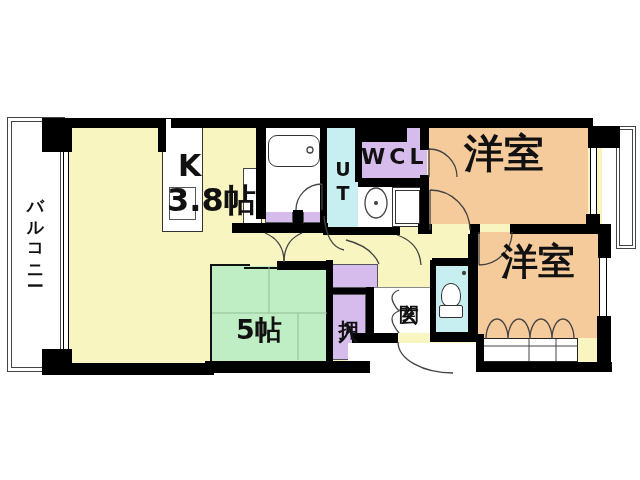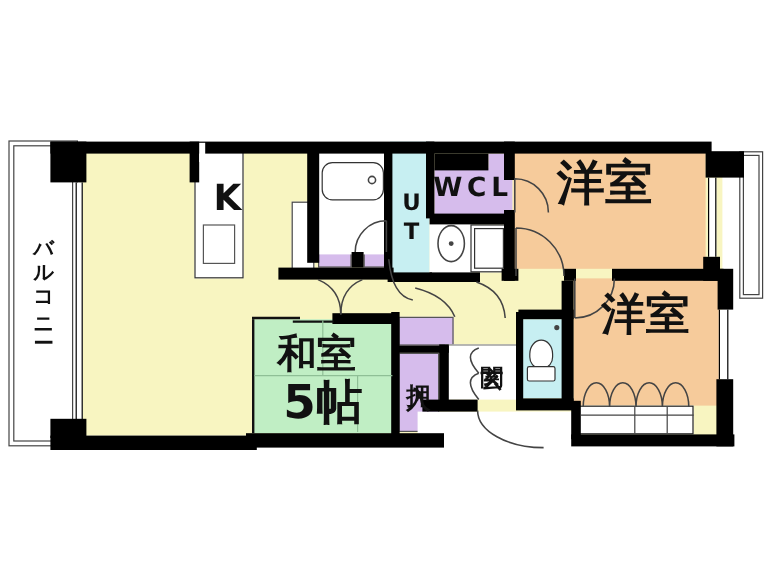--- a/index.html
+++ b/index.html
@@ -47,21 +47,21 @@
   #winL{left:63px;top:152px;width:6px;height:198px;}
   #win7{left:590px;top:148px;width:7px;height:66px;}
   #win6{left:599px;top:258px;width:8px;height:58px;}
   #slitTop{left:166px;top:119px;width:5px;height:16px;background:#fff;}
   
   #tLiving1{left:86px;top:238px;font-size:35px;}
   #tLiving2{left:84px;top:276px;font-size:35px;}
   #tK1{left:178px;top:150px;font-size:30px;}
   #tK2{left:167px;top:184px;font-size:32px;}
   #tWa1{left:231px;top:278px;font-size:33px;}
-  #tWa2{left:236px;top:316px;font-size:39px;}
+  #tWa2{left:236px;top:316px;font-size:27px;}
   #tW7a{left:464px;top:132px;font-size:40px;}
   #tW7b{left:469px;top:173px;font-size:40px;}
   #tW6a{left:501px;top:243px;font-size:37px;}
   #tW6b{left:505px;top:281px;font-size:37px;}
   #tWcl{left:361px;top:145px;font-size:22px;letter-spacing:4px;}
   #tUt{left:332px;top:158px;font-size:19px;letter-spacing:2px;}
   #tGenkan{left:399px;top:289px;font-size:19px;letter-spacing:1px;}
   #tOshi{left:338px;top:304px;font-size:20px;letter-spacing:1px;}
   #tBalc{left:26px;top:187px;font-size:17px;letter-spacing:3px;}
 </style>
@@ -184,21 +184,21 @@
       <circle cx="310" cy="150" r="3"></circle>
       <circle cx="464" cy="273" r="1.5" fill="#444"></circle>
     </g>
 
     <g stroke="#8fbf96" stroke-width="1" fill="none">
       <path d="M212,313 L327,313 M269,267 L269,313 M298,313 L298,360"></path>
     </g>
   </svg>
 
   <div class="lbl" id="tK1">K</div>
-  <div class="lbl" id="tWa1">和室</div>
+  <div class="lbl" id="tK2">3.8帖</div>
   <div class="lbl" id="tWa2">5帖</div>
   <div class="lbl" id="tW7a">洋室</div>
   <div class="lbl" id="tW6a">洋室</div>
   <div class="lbl" id="tWcl">WCL</div>
   <div class="lbl vert" id="tUt">UT</div>
   <div class="lbl vert" id="tGenkan">玄関</div>
   <div class="lbl vert" id="tOshi">押入</div>
   <div class="lbl vert" id="tBalc">バルコニー</div>
 </div>
 

